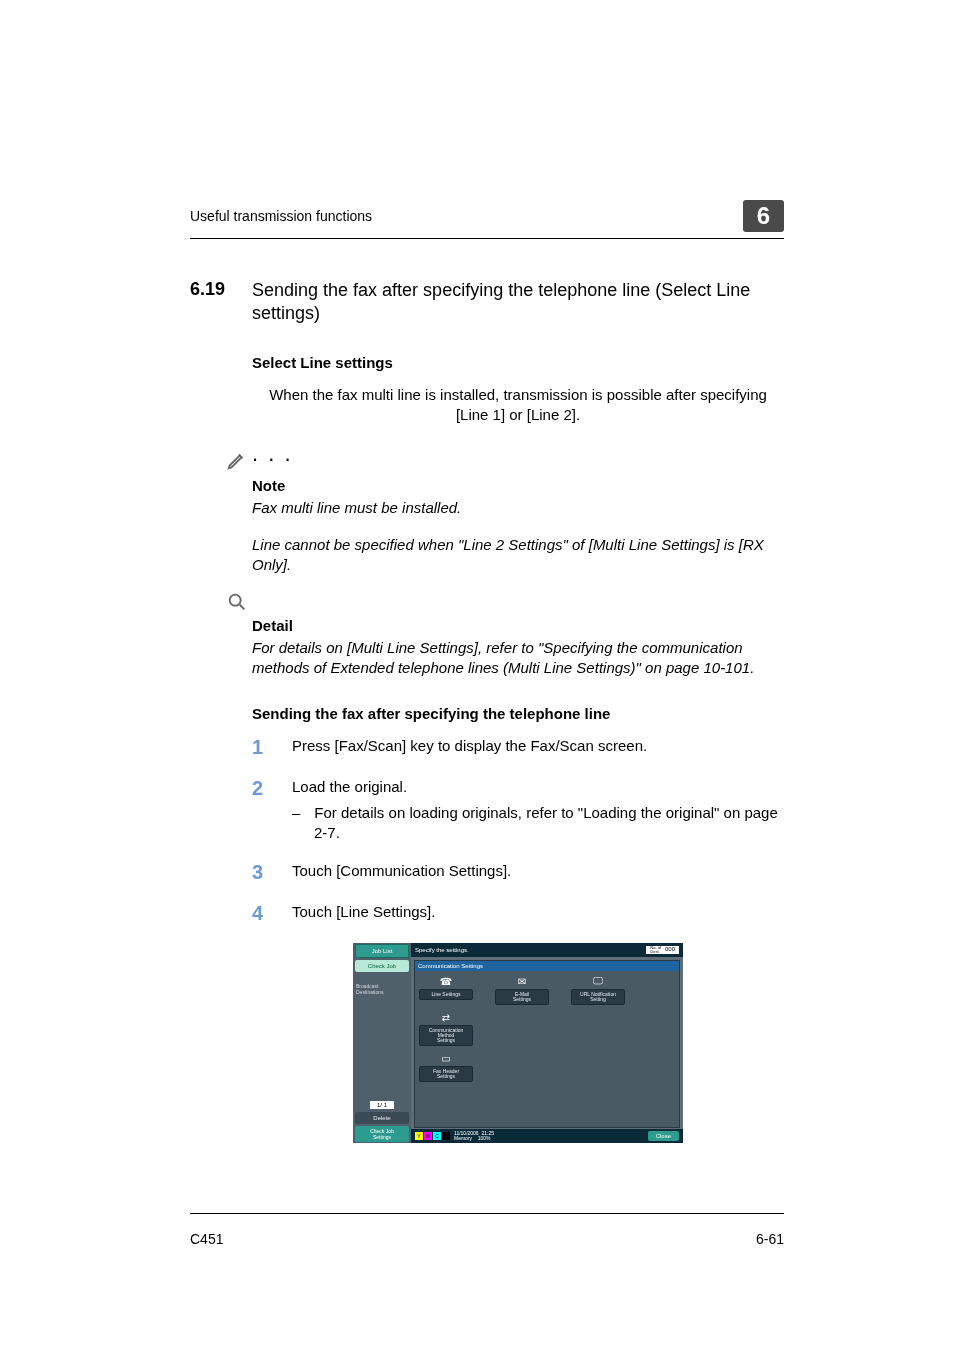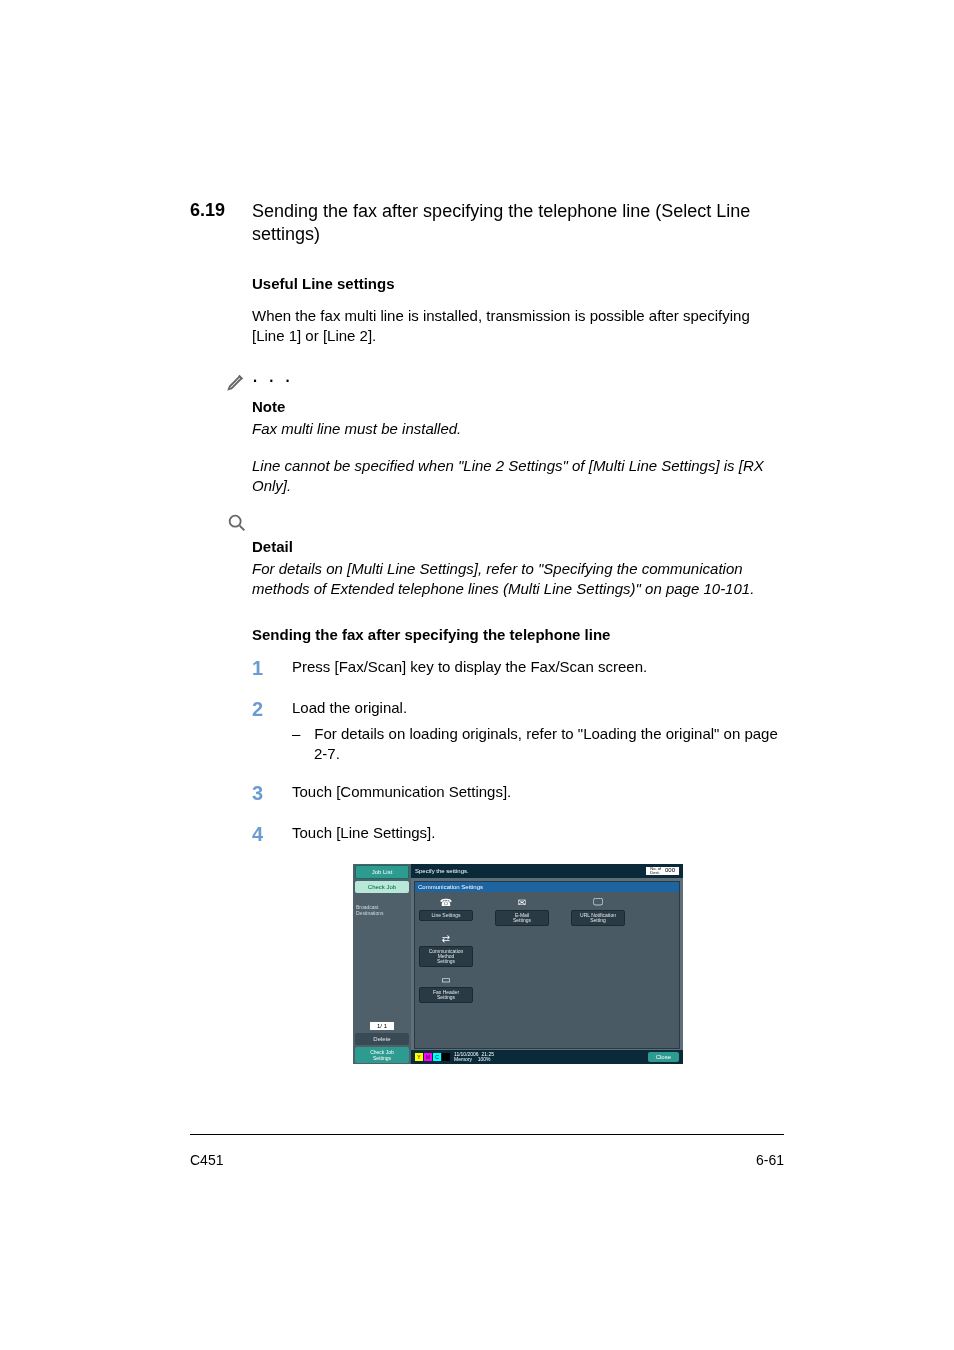--- a/index.html
+++ b/index.html
@@ -53,20 +53,21 @@
   }
   .subhead {
     font-weight: bold;
     font-size: 15px;
     margin: 0 0 14px 0;
   }
   .para {
     font-size: 15px;
     line-height: 1.35;
     margin: 0 0 22px 0;
+    text-align: center;
   }
   .icon-row {
     display: flex;
     align-items: center;
     gap: 4px;
     margin-bottom: 4px;
     margin-left: -26px;
   }
   .icon-svg {
     width: 22px;
@@ -293,28 +294,32 @@
   }
   .tY{background:#ff0;} .tM{background:#f0f;} .tC{background:#0ff;} .tK{background:#000;color:#fff;}
   .pr-time { color:#fff; font-size:5px; line-height:1; }
   .pr-close { background:#2d9b8f; color:#fff; font-size:6px; padding:2px 8px; border-radius:2px; }
 </style>
 </head>
 <body>
 
 <div class="page">
 
+  <div class="running-head">
+    <span class="running-head-text">Useful transmission functions</span>
+    <span class="chapter-badge">6</span>
+  </div>
 
   <div class="section-row">
     <div class="section-num">6.19</div>
     <div class="section-title">Sending the fax after specifying the telephone line (Select Line settings)</div>
   </div>
 
   <div class="content-col">
-    <p class="subhead">Useful Line settings</p>
+    <p class="subhead">Select Line settings</p>
     <p class="para">When the fax multi line is installed, transmission is possible after specifying [Line 1] or [Line 2].</p>
 
     <div class="icon-row">
       <svg class="icon-svg" viewBox="0 0 24 24" fill="none" stroke="currentColor" stroke-width="2">
           <path d="M3 21l3-1 11-11-2-2L4 18l-1 3zM14 6l4 4"></path>
         </svg>
       <span class="icon-dots">. . .</span>
     </div>
     <p class="label-bold">Note</p>
     <p class="italic">Fax multi line must be installed.</p>

